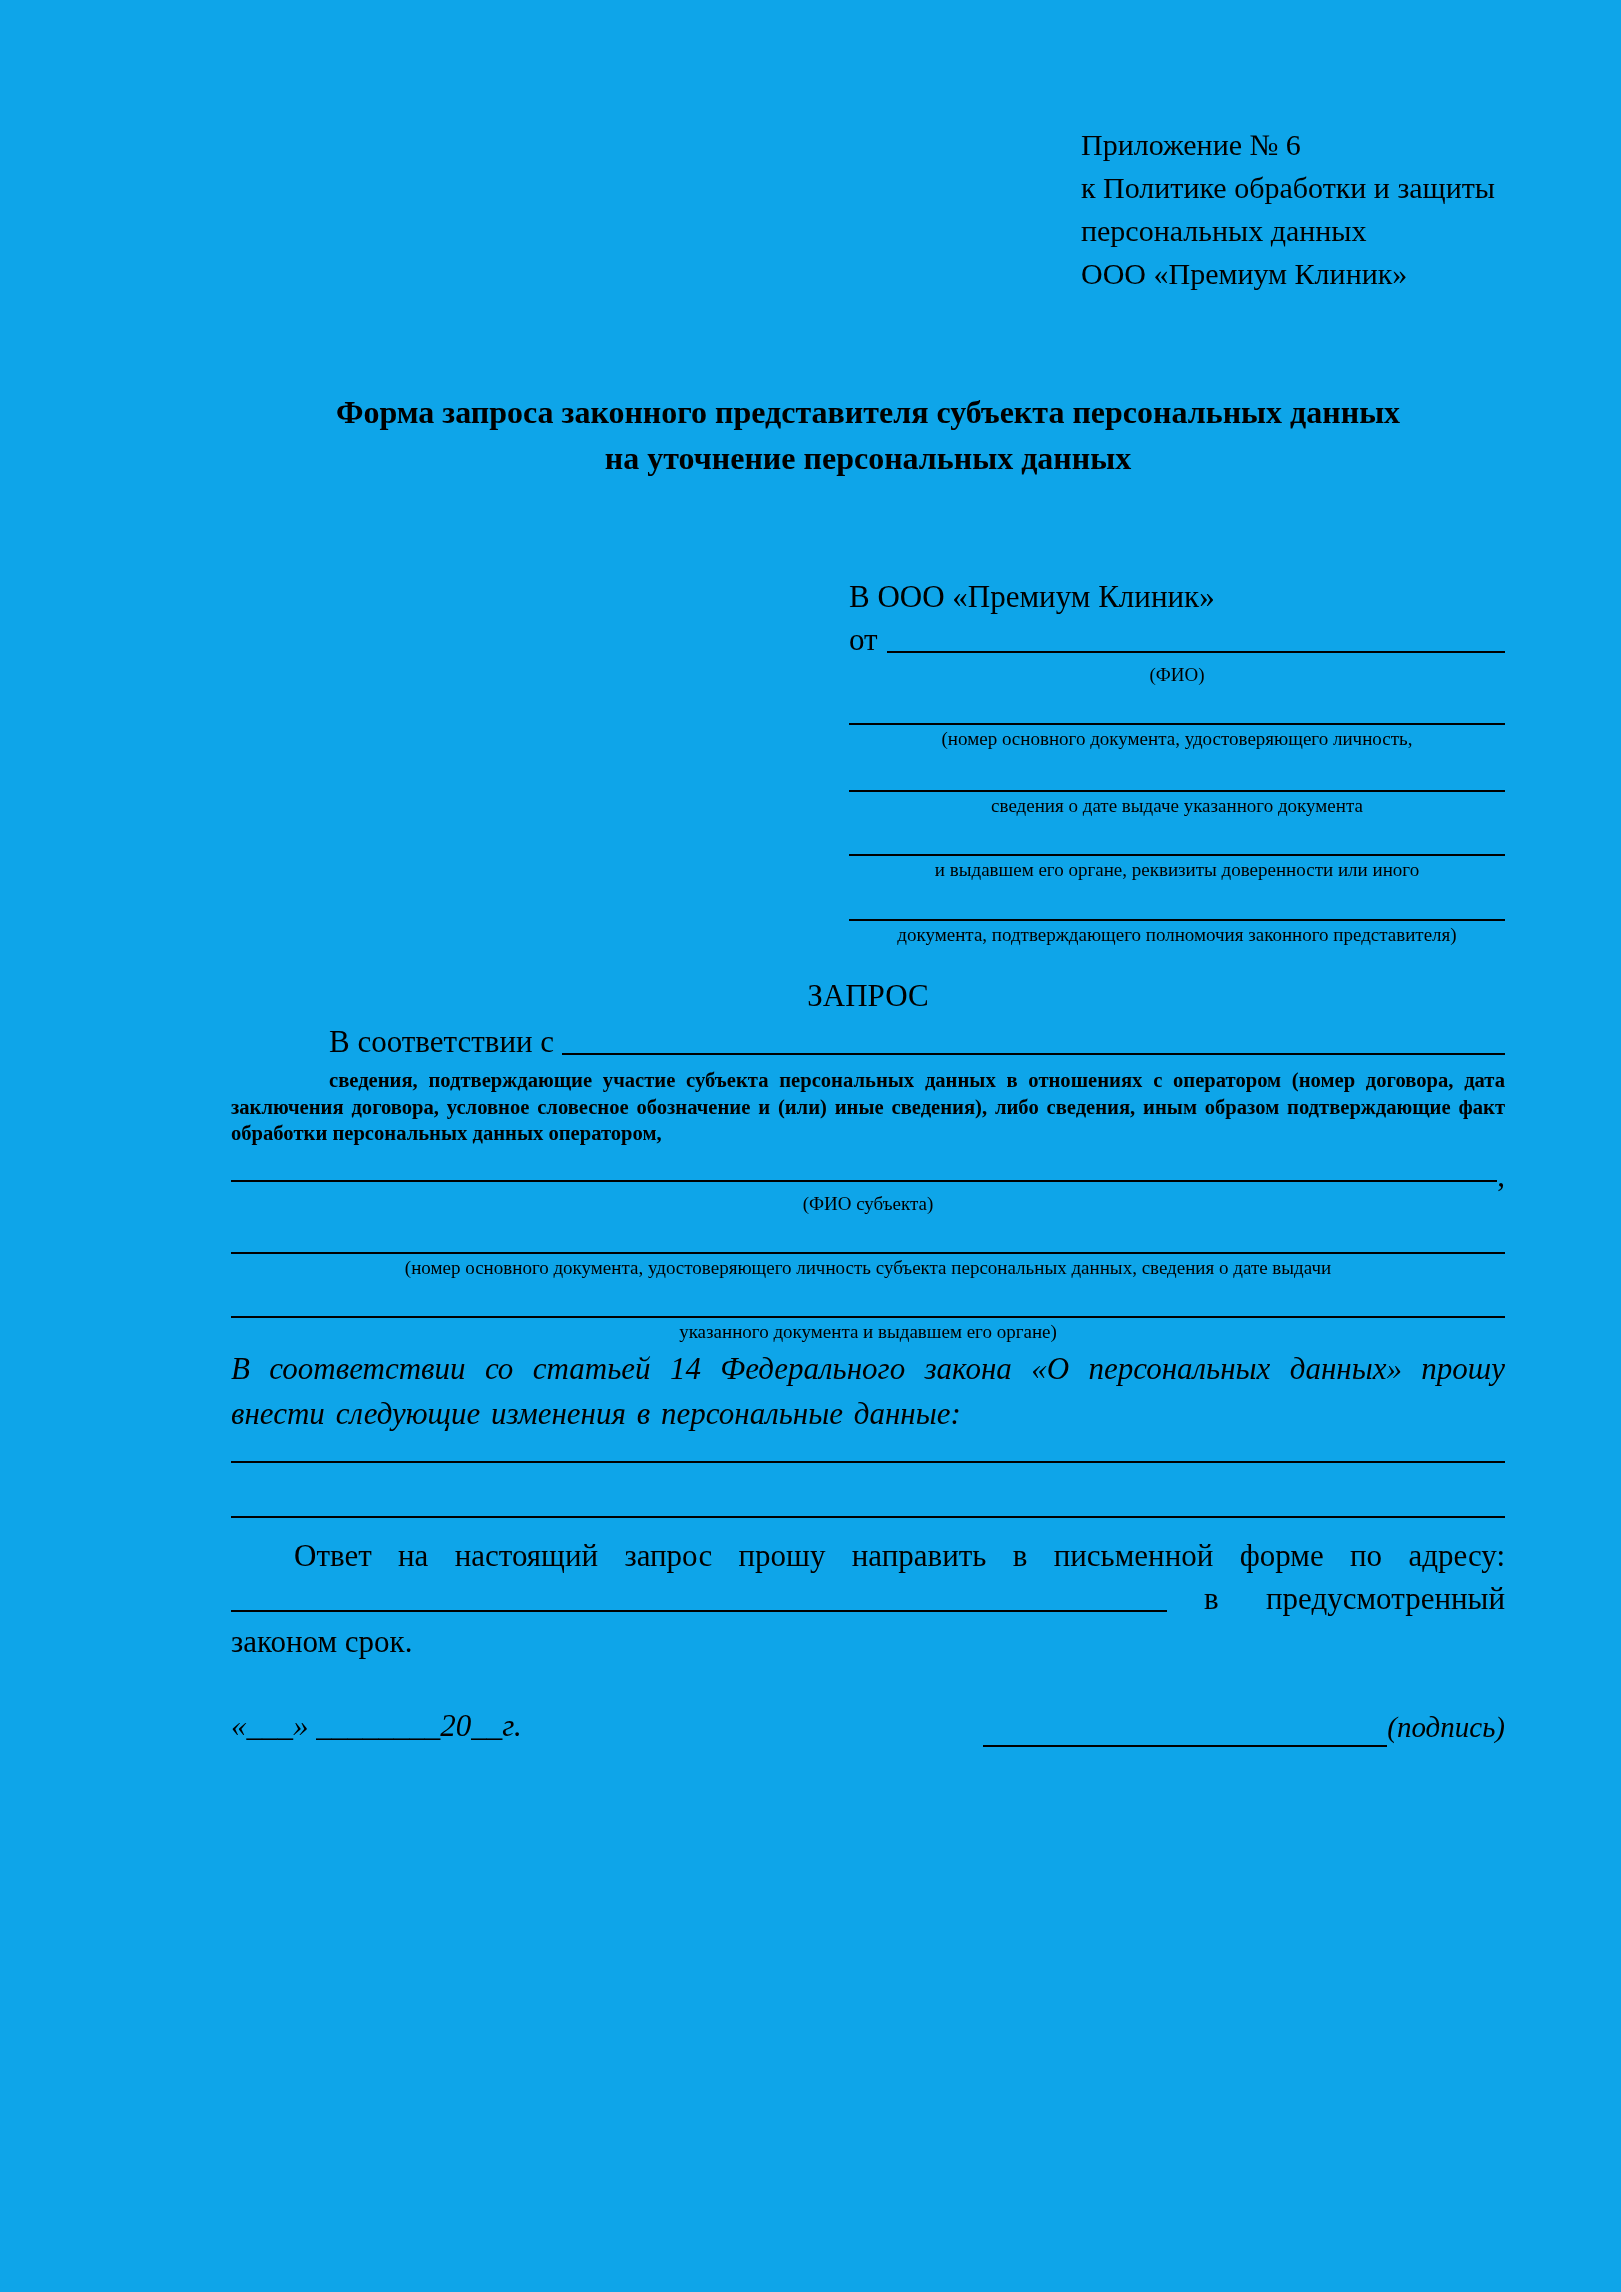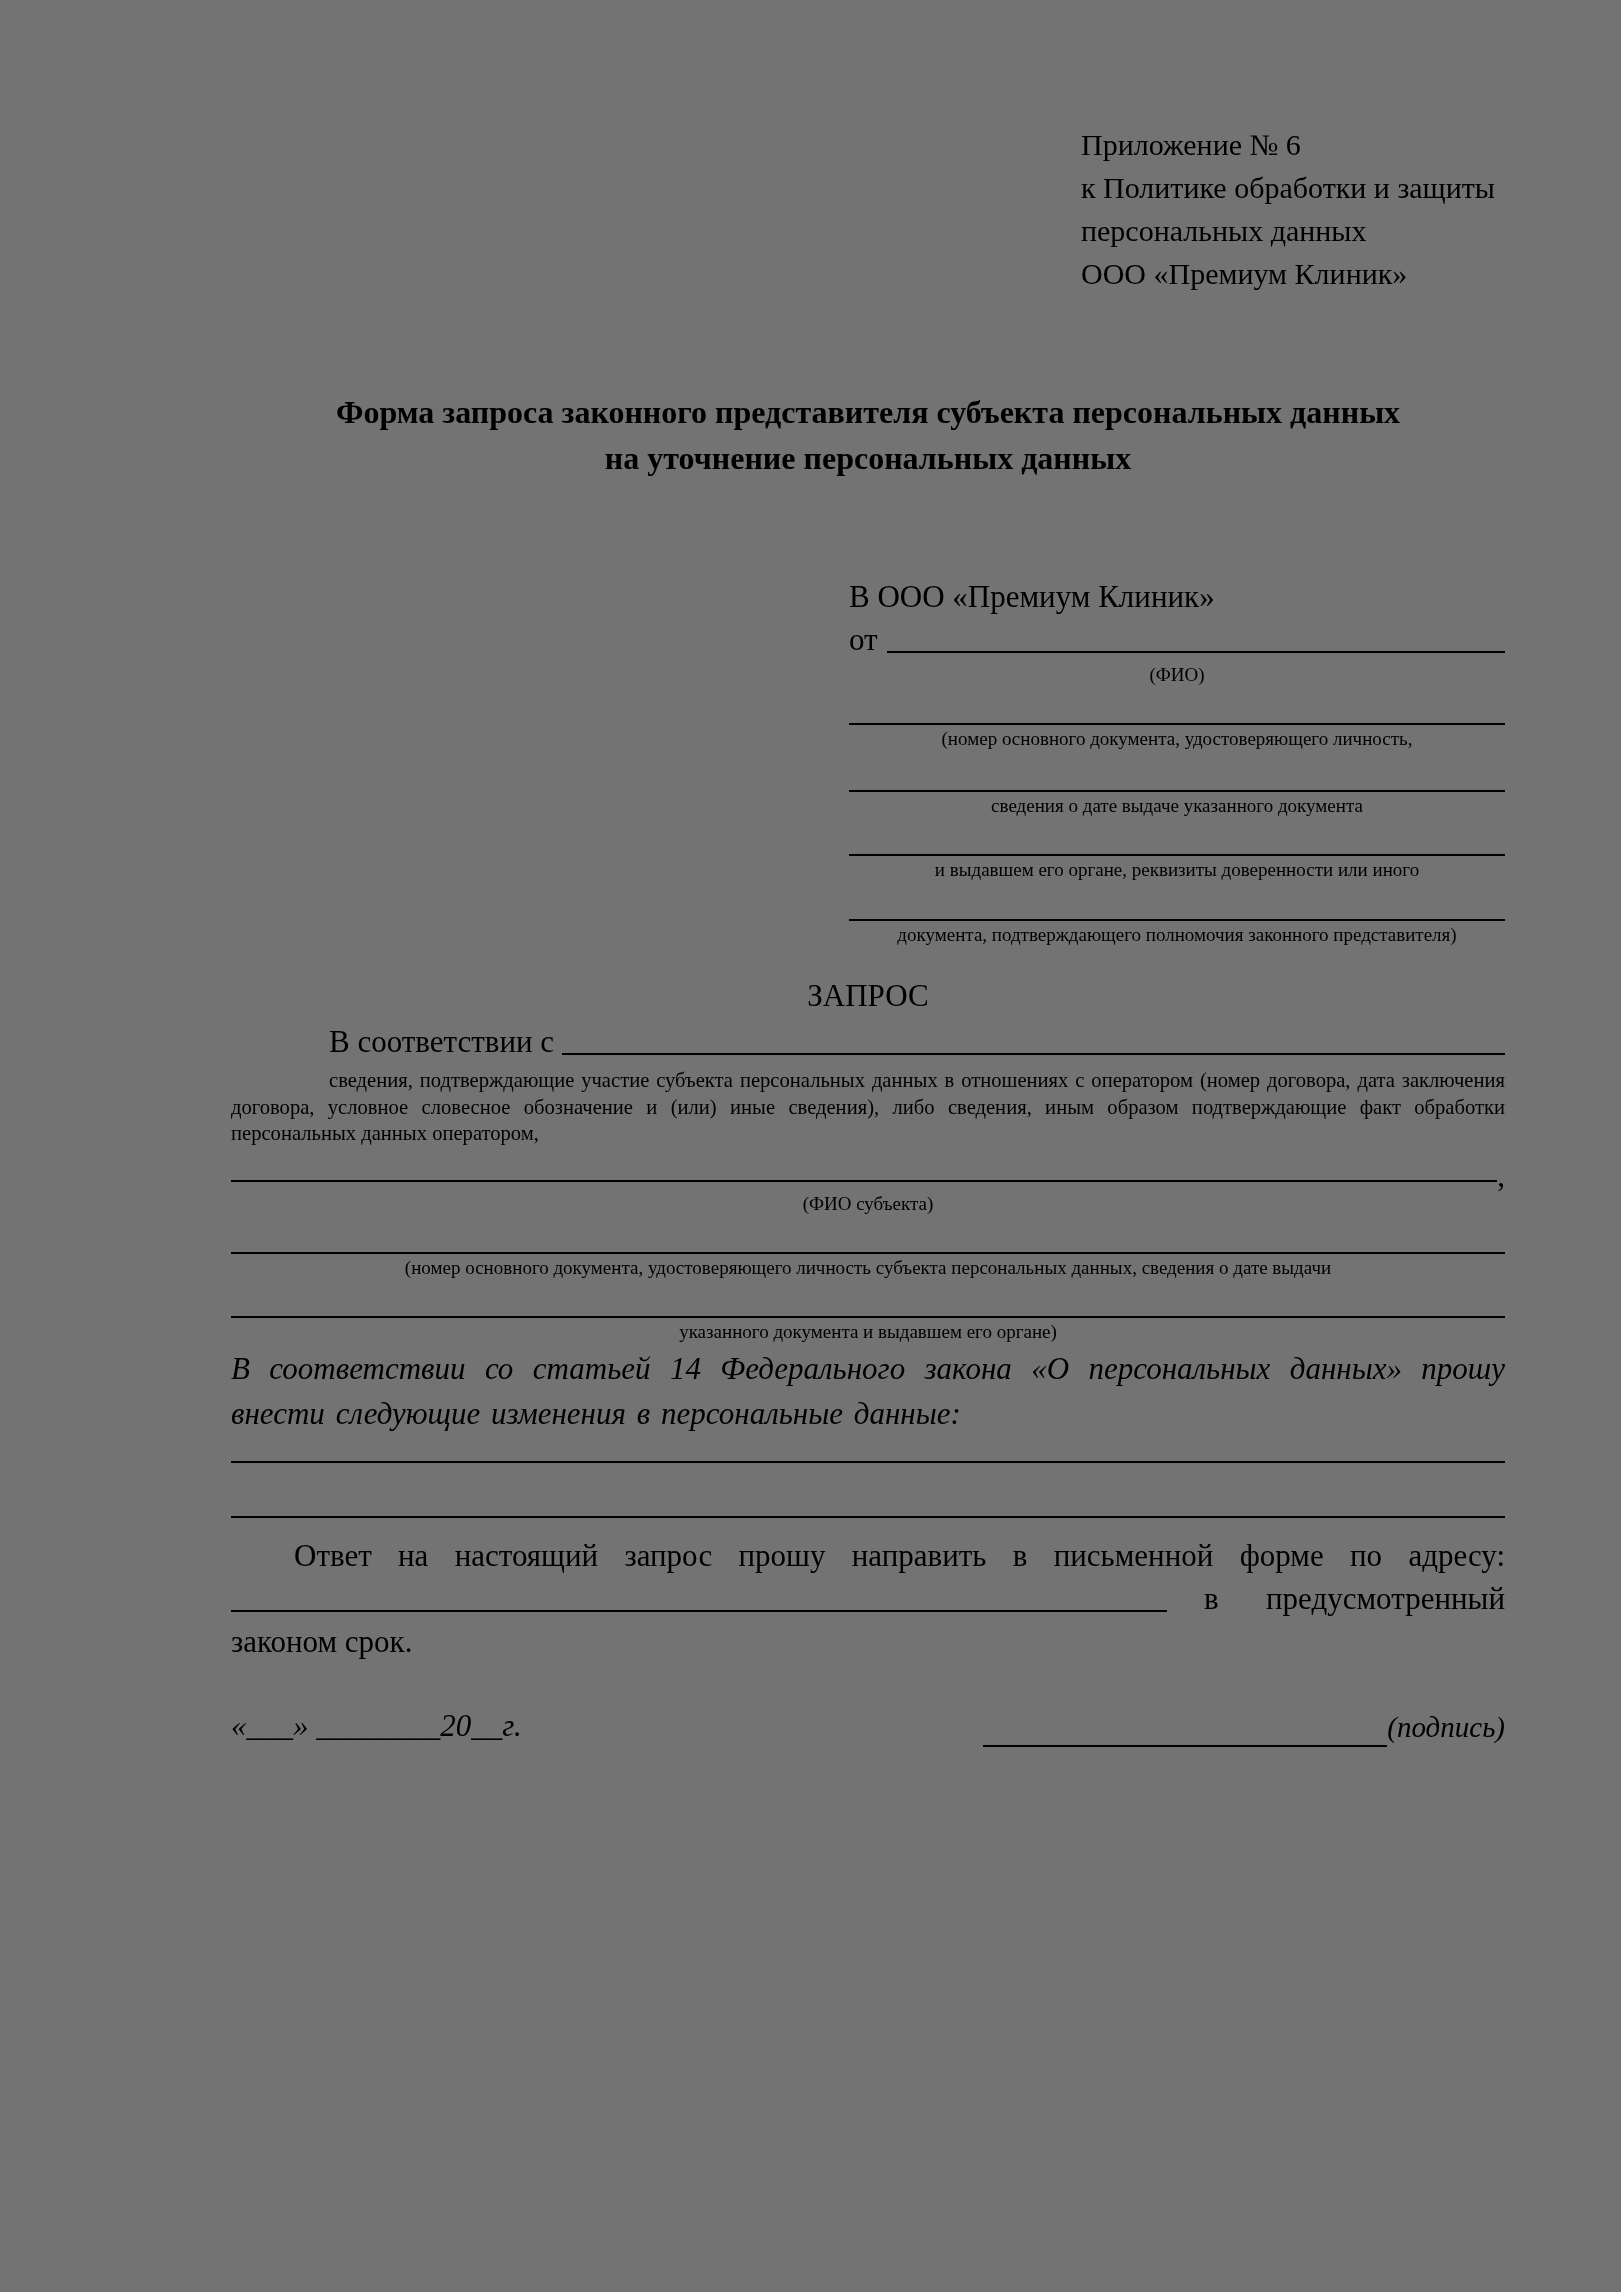--- a/index.html
+++ b/index.html
@@ -1,20 +1,20 @@
 <!DOCTYPE html>
 <html lang="ru"><head>
 <meta charset="utf-8">
 <style>
   html, body { margin: 0; padding: 0; background: #888; }
   .page {
     position: relative;
     width: 1621px;
     height: 2293px;
-    background: #737373;
+    background: #0ea5e9;
     color: #000000;
     font-family: "Liberation Serif", "DejaVu Serif", serif;
     font-size: 31px;
     overflow: hidden;
   }
   .content {
     position: absolute;
     left: 231px;
     top: 0;
     width: 1274px;
@@ -63,20 +63,21 @@
 
   .intro-row { display: flex; margin-top: 3.9px; }
   .intro-row .lbl { padding-left: 98px; line-height: 43px; flex: 0 0 auto; margin-right: 7.8px; }
 
   .footnote {
     margin-top: 3.9px;
     font-size: 20.6px;
     line-height: 26.5px;
     text-align: justify;
     text-indent: 98px;
+    font-weight: bold;
   }
 
   .para {
     margin-top: 3.9px;
     line-height: 39px;
     text-align: justify;
     word-spacing: 0.09em;
   }
 
   .subject-row { display: flex; align-items: flex-end; }

